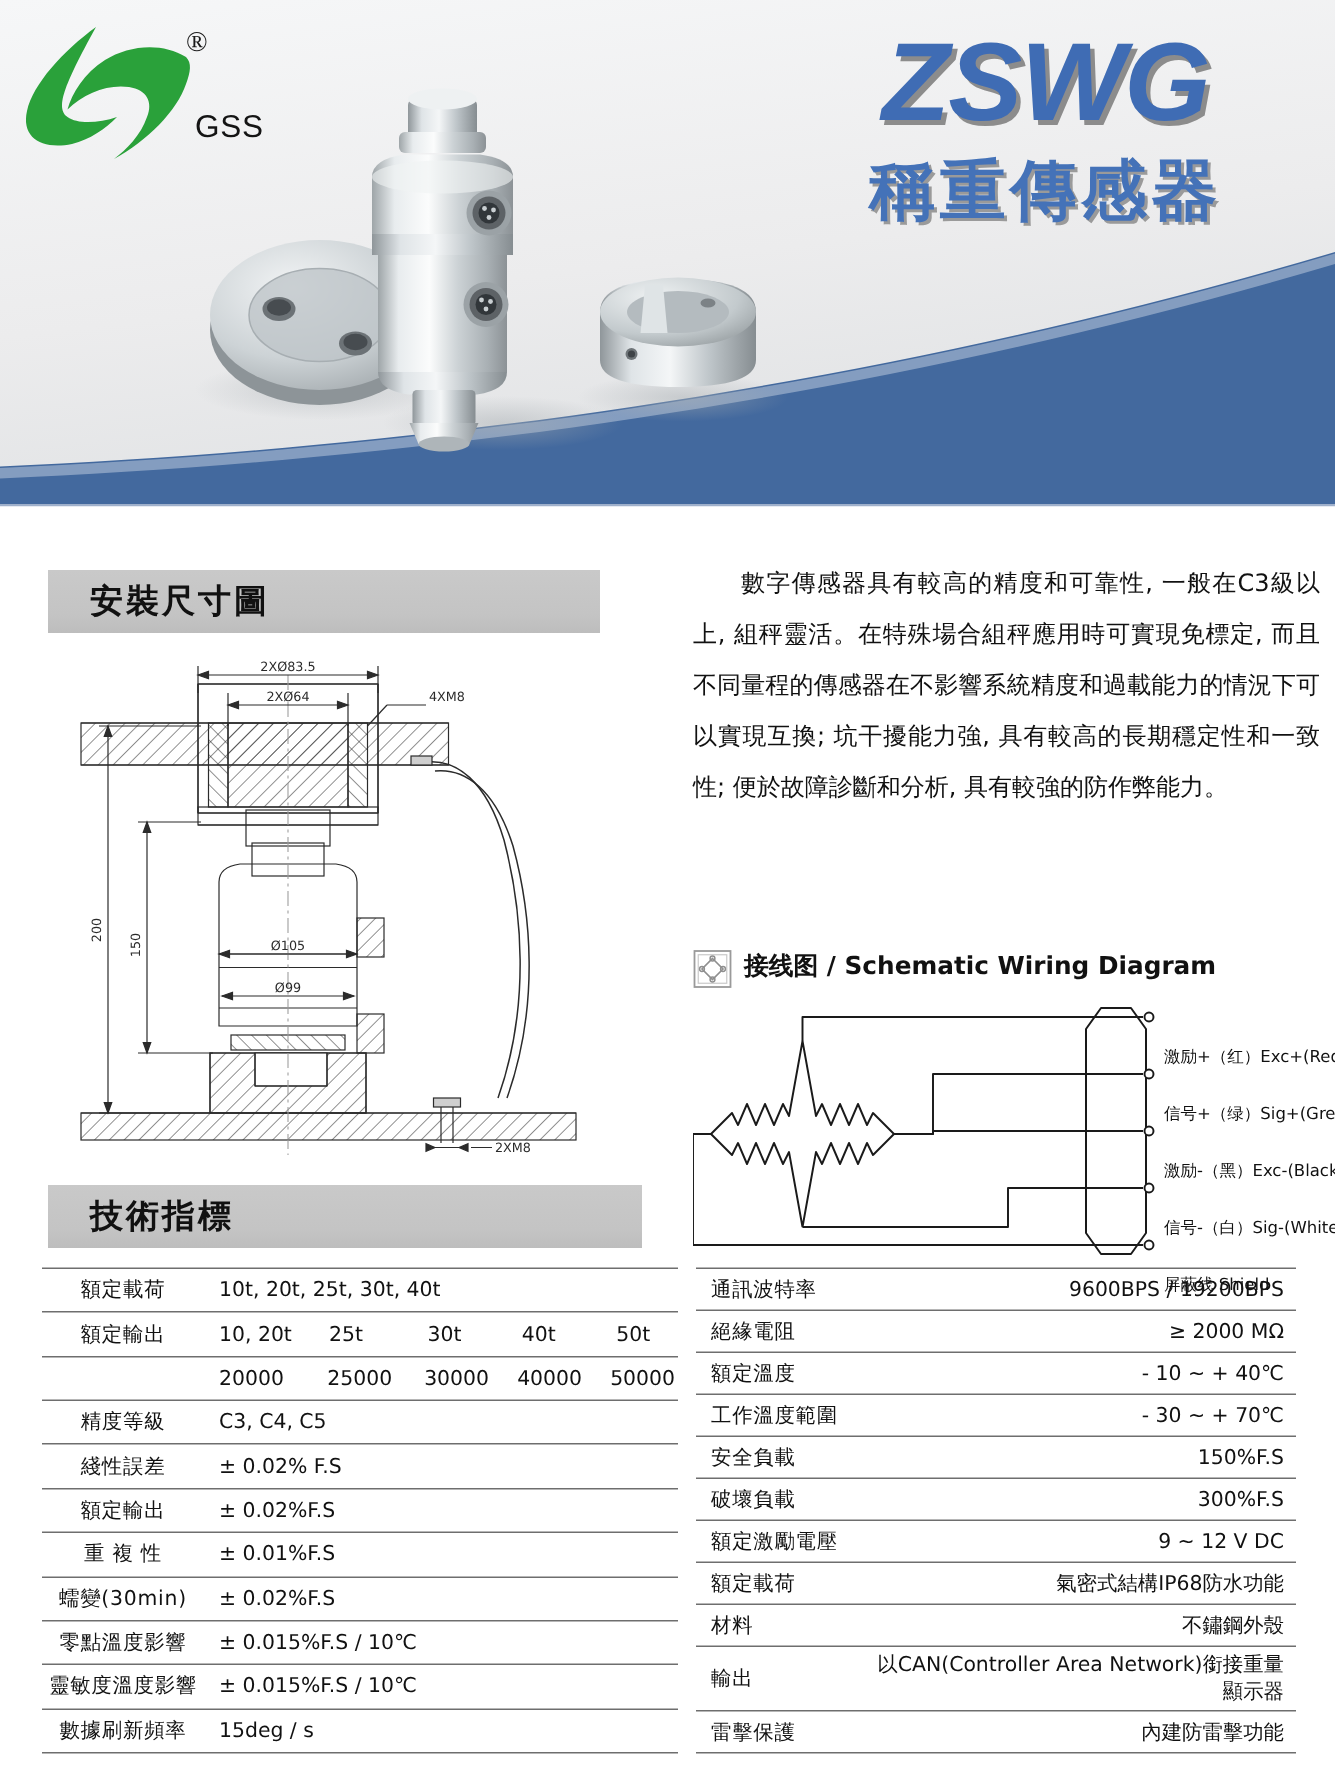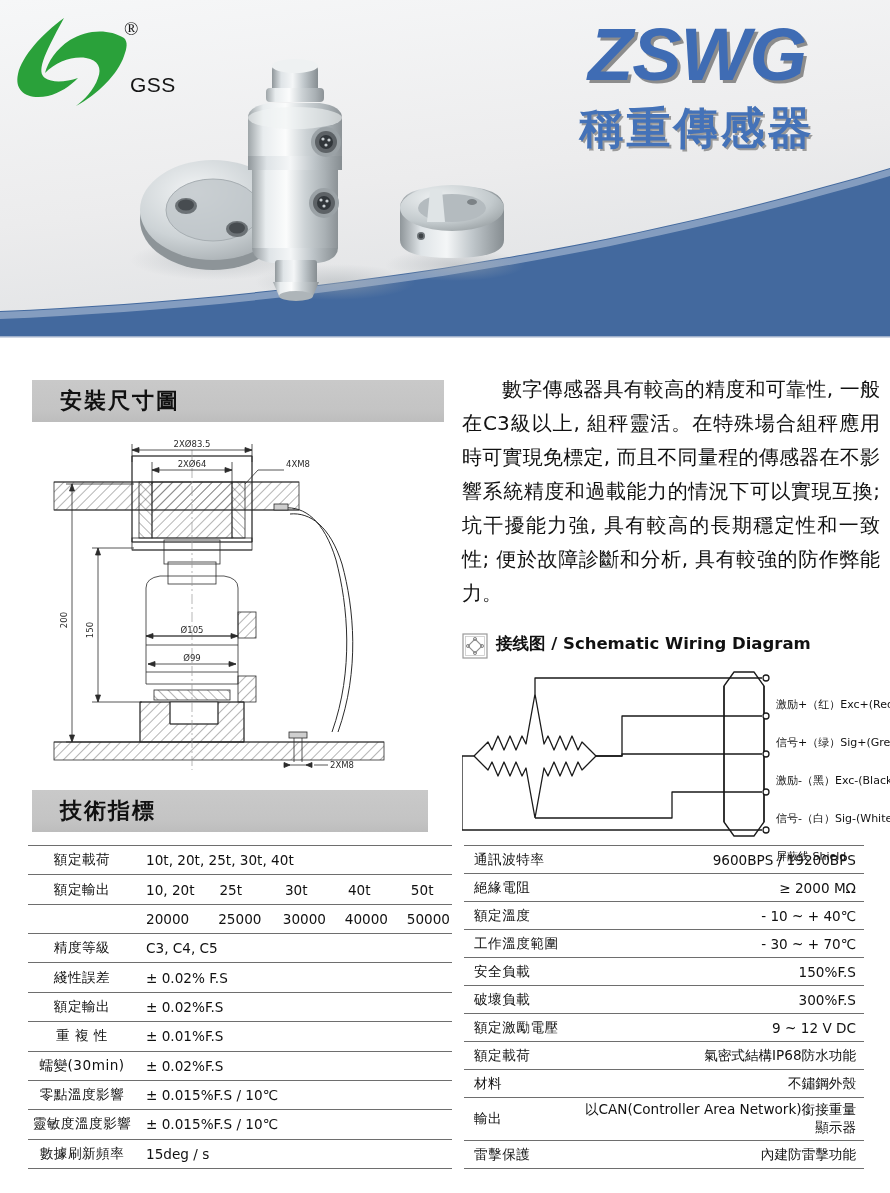--- a/index.html
+++ b/index.html
@@ -57,27 +57,27 @@
   .sec-head {
     position: absolute;
     background: linear-gradient(to bottom, #c9c9c9 0%, #c4c4c4 70%, #bdbdbd 100%);
     display: flex; align-items: center;
   }
   .sec-head span {
     font-size: 22px; font-weight: 700; color: #111;
     letter-spacing: 2px; padding-left: 28px;
     font-family: "DejaVu Sans", sans-serif;
   }
-  #sec-install { left: 32px; top: 380px; width: 412px; height: 42px; }
+  #sec-install { left: 32px; top: 380px; width: 368px; height: 42px; }
   #sec-spec    { left: 32px; top: 790px; width: 396px; height: 42px; }
 
   
   .desc {
     position: absolute; left: 462px; top: 372px; width: 418px;
-    font-size: 20px; line-height: 34px; color: #111;
+    font-size: 16px; line-height: 34px; color: #111;
     text-align: justify; text-indent: 2em;
     font-family: "DejaVu Sans", sans-serif;
   }
 
   
   .wiring-title {
     position: absolute; left: 462px; top: 633px;
     display: flex; align-items: flex-start; gap: 8px;
   }
   .wiring-icon { width: 26px; height: 26px; flex: 0 0 auto; }

